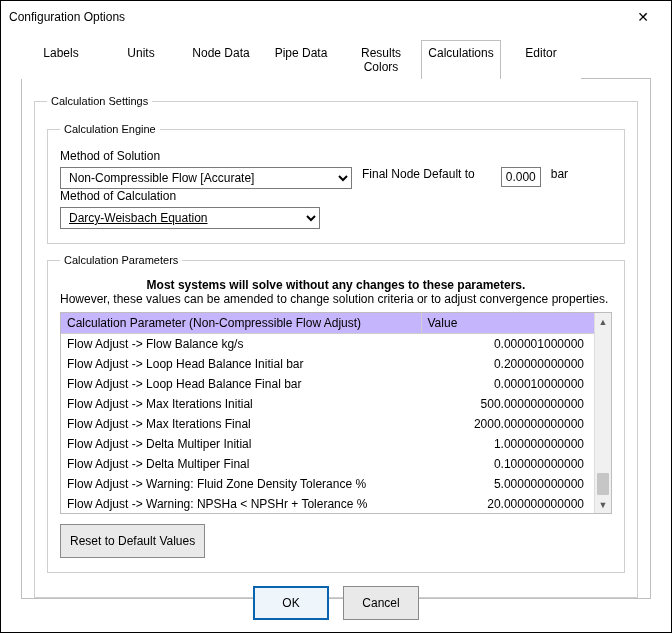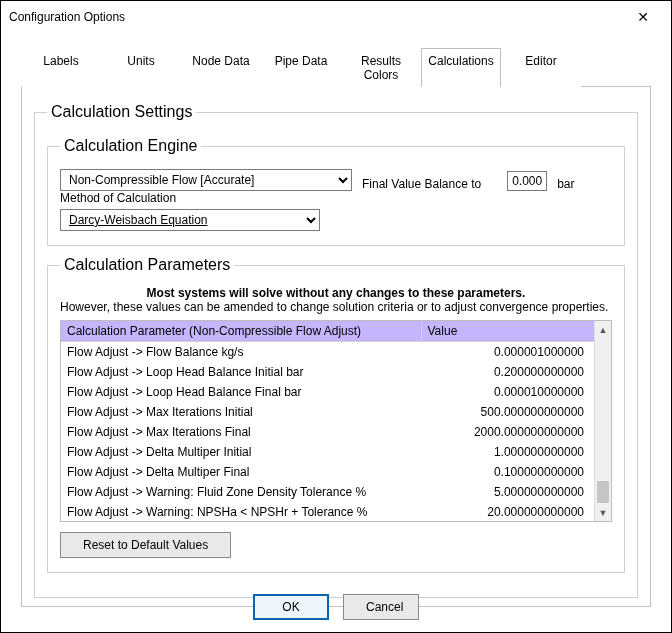--- a/index.html
+++ b/index.html
@@ -19,42 +19,42 @@
     height: 30px; padding: 16px 8px;
   }
   .titlebar .title { font-size: 12px; }
   .close-btn {
     width: 40px; height: 28px; display: flex; align-items: center; justify-content: center;
     font-size: 14px; cursor: default;
   }
   .content { padding: 6px 14px 0 14px; }
   .tabs {
     display: flex; border-bottom: 1px solid #bfbfbf; position: relative;
-    margin-left: 6px; margin-right: 6px; margin-top: 8px;
+    margin-left: 6px; margin-right: 6px;
   }
   .tab {
     padding: 5px 0; width: 80px; text-align: center; font-size: 12px;
     border: 1px solid transparent; border-bottom: none;
     position: relative; top: 1px; background: #fff;
   }
   .tab + .tab { }
   .tab.active {
     border-color: #bfbfbf; background: #fff;
   }
   .tab:not(.active) { color: #000; }
   .panel {
     border: 1px solid #bfbfbf; border-top: none;
     margin: 0 6px; padding: 10px 12px 16px 12px;
     height: 520px;
   }
   fieldset {
     border: 1px solid #cfcfcf; margin: 6px 0 10px 0; padding: 10px 12px 14px 12px;
   }
-  fieldset > legend { font-size: 16px; padding: 0 4px; }
-  .row { display: flex; align-items: flex-end; gap: 10px; margin-top: 4px; }
+  fieldset > legend { font-size: 11px; padding: 0 4px; }
+  .row { display: flex; align-items: flex-start; gap: 10px; margin-top: 4px; }
   label.field-label { display: block; margin-bottom: 3px; margin-top: 4px; }
   select {
     font: inherit; height: 22px; border: 1px solid #7a7a7a; background: #fff;
     padding: 0 4px;
   }
   .sel-solution { width: 292px; }
   .sel-calc { width: 260px; text-decoration: underline; }
   .nb-input {
     font: inherit; width: 40px; height: 20px; border: 1px solid #7a7a7a; text-align: right;
     padding: 0 4px;
@@ -88,22 +88,22 @@
   .vscroll .arrow {
     height: 17px; display: flex; align-items: center; justify-content: center;
     color: #5a5a5a; font-size: 9px; user-select: none;
   }
   .vscroll .thumb {
     position: absolute; left: 2px; right: 2px; top: 160px; height: 22px;
     background: #c6c6c6; border-radius: 1px;
   }
   .reset-row { margin-top: 10px; }
   button {
-    font: inherit; height: 26px; border: 1px solid #8a8a8a; background: #e9e9e9;
-    padding: 0 22px;
+    font: inherit; height: 34px; border: 1px solid #8a8a8a; background: #e9e9e9;
+    padding: 0 9px;
   }
   .footer {
     position: absolute; left: 0; right: 0; bottom: 12px;
     display: flex; justify-content: center; gap: 14px;
   }
   .footer button { width: 76px; background: #e9e9e9; }
   .footer .ok { border: 2px solid #0a64ad; background: #eef5fb; }
 </style>
 </head>
 <body>
@@ -126,25 +126,26 @@
     <div class="tab"><span>Editor</span></div>
   </div>
 
   <div class="panel">
     <fieldset>
       <legend>Calculation Settings</legend>
 
       <fieldset>
         <legend>Calculation Engine</legend>
 
+        <label class="field-label">Method of Solution</label>
         <div class="row">
           <select class="sel-solution">
             <option>Non-Compressible Flow [Accurate]</option>
           </select>
-          <span class="nb-label">Final Value Balance to</span>
+          <span class="nb-label">Final Node Default to</span>
           <input class="nb-input" value="0.000018" style="">
           <span class="unit">bar</span>
         </div>
 
         <label class="field-label" style="margin-top:0">Method of Calculation</label>
         <div class="row">
           <select class="sel-calc">
             <option>Darcy-Weisbach Equation</option>
           </select>
         </div>

